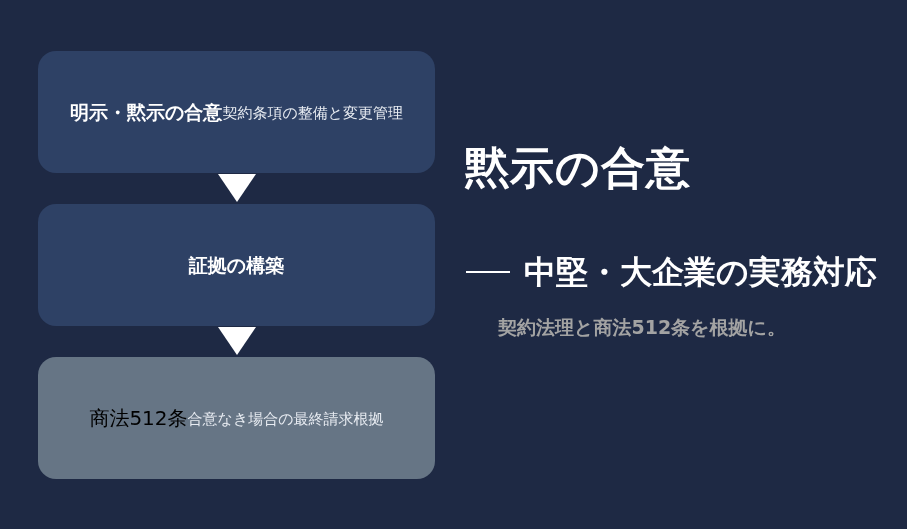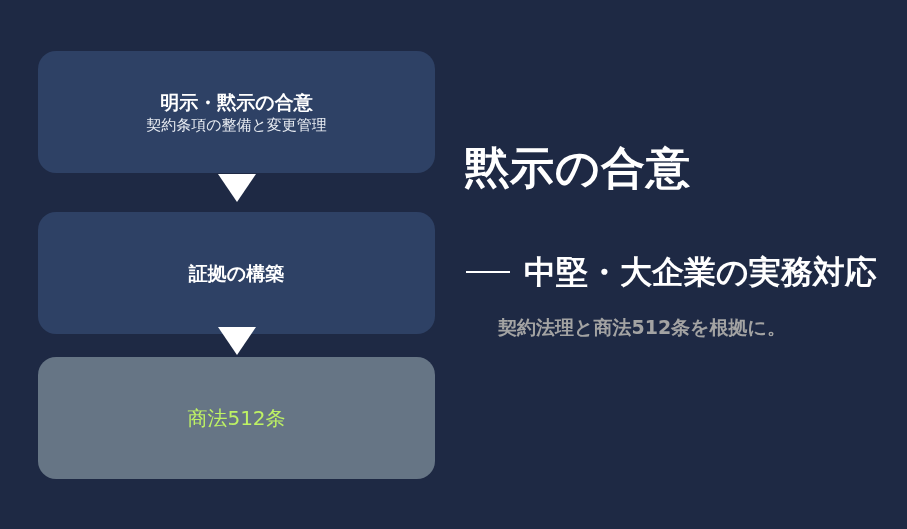--- a/index.html
+++ b/index.html
@@ -5,27 +5,27 @@
   html, body { margin:0; padding:0; }
   body {
     width:907px; height:529px; overflow:hidden;
     background:#1e2944;
     font-family:"DejaVu Sans","Liberation Sans",sans-serif;
     position:relative; color:#fff;
   }
   .box {
     position:absolute; left:38px; width:397px; height:122px;
     border-radius:18px;
-    display:flex; flex-direction:column; align-items:center; justify-content:center;
+    display:flex; flex-direction:row; align-items:center; justify-content:center;
     text-align:center;
   }
   .box.dark { background:#2e4165; }
   .box.grey { background:#667585; }
   .box .title { font-size:19px; font-weight:bold; line-height:24px; color:#fff; }
-  .box .title.light { font-weight:normal; font-size:20px; color:#bef264; }
+  .box .title.light { font-weight:normal; font-size:20px; color:#000000; }
   .box .sub { font-size:15px; line-height:20px; color:#e8ecf2; margin-top:1px; }
   .arrow {
     position:absolute; left:218px; width:0; height:0;
     border-left:19px solid transparent; border-right:19px solid transparent;
     border-top:28px solid #ffffff;
   }
   .headline {
     position:absolute; left:465px; top:140px;
     font-size:44px; font-weight:bold; line-height:56px; color:#fff;
     letter-spacing:1px;
@@ -44,28 +44,29 @@
 </head>
 <body>
 
 <div class="box dark" style="top:51px;">
   <div class="title">明示・黙示の合意</div>
   <div class="sub">契約条項の整備と変更管理</div>
 </div>
 
 <div class="arrow" style="top:174px;"></div>
 
-<div class="box dark" style="top:204px;margin-top:8px;">
+<div class="box dark" style="top:204px;">
   <div class="title">証拠の構築</div>
 </div>
 
 <div class="arrow" style="top:327px;"></div>
 
 <div class="box grey" style="top:357px;">
   <div class="title light">商法512条</div>
+  <div class="sub">合意なき場合の最終請求根拠</div>
 </div>
 
 <div class="headline">
   <div>黙示の合意</div>
 </div>
 
 <div class="subtitle">
   <span class="dash"></span>
   <span>中堅・大企業の実務対応</span>
 </div>

